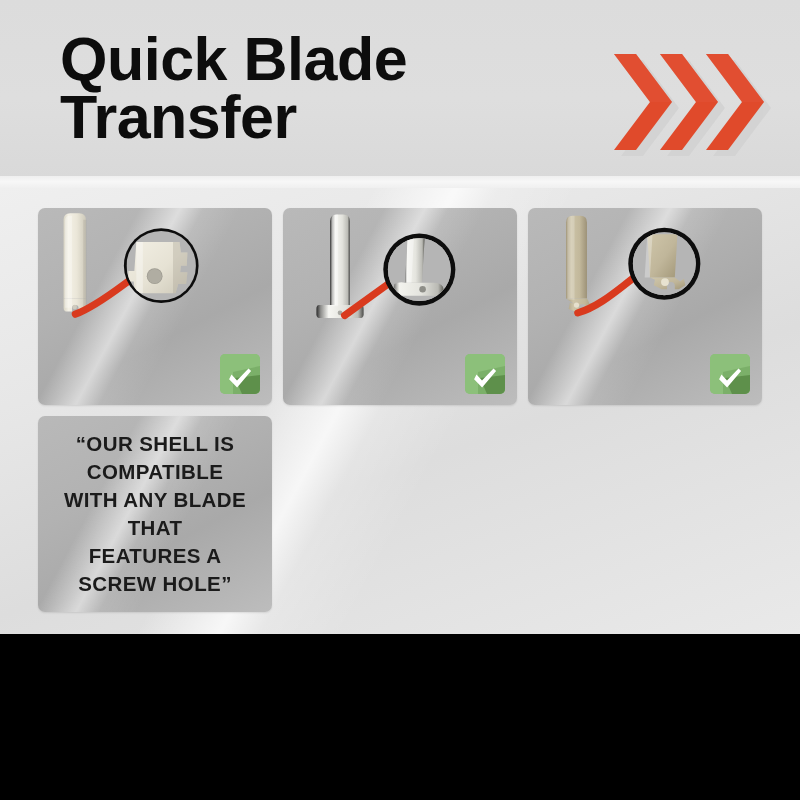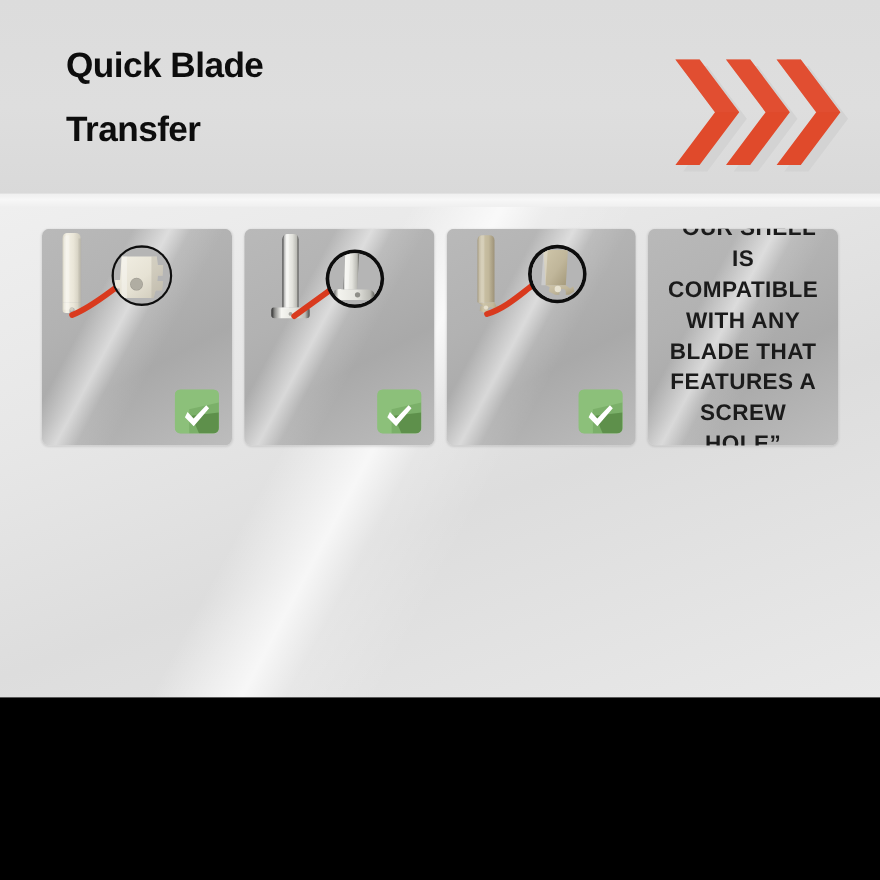--- a/index.html
+++ b/index.html
@@ -14,21 +14,21 @@
   
   .header{
     position:absolute;left:0;top:0;width:800px;height:178px;
     background:linear-gradient(180deg,#dcdcdc 0%,#dedede 55%,#d9d9d9 100%);
   }
   .header-title{
     position:absolute;left:60px;top:30px;
     width:520px;
     font-family:"Liberation Sans Narrow","Liberation Sans",sans-serif;
     font-weight:bold;
-    font-size:32px;
+    font-size:61px;
     line-height:58px;
     letter-spacing:-0.5px;
     color:#0d0d0d;
     white-space:pre-line;
   }
   .chev-wrap{position:absolute;left:612px;top:40px;width:170px;height:128px;}
   .chev-wrap svg{display:block;}
 
   
   .seam{
@@ -41,21 +41,21 @@
     position:absolute;left:0;top:188px;width:800px;height:446px;
     background:
       linear-gradient(118deg,rgba(255,255,255,0) 36%,rgba(255,255,255,.75) 44%,rgba(255,255,255,.2) 48%,rgba(255,255,255,0) 56%),
       linear-gradient(160deg,#efefef 0%,#e7e7e7 30%,#dddddd 58%,#e9e9e9 100%);
   }
 
   .grid{
     position:absolute;left:38px;top:20px;
     width:724px;height:404px;
     display:grid;
-    grid-template-columns:1fr 1fr 1fr 1fr;
+    grid-template-columns:1fr 1fr 1fr;
     grid-template-rows:1fr 1fr;
     gap:11px;
   }
   .panel{
     position:relative;
     border-radius:7px;
     overflow:hidden;
     background:
       linear-gradient(118deg,rgba(255,255,255,0) 30%,rgba(255,255,255,.55) 42%,rgba(255,255,255,.12) 49%,rgba(255,255,255,0) 60%),
       linear-gradient(152deg,#b9b9b9 0%,#b2b2b2 35%,#a9a9a9 62%,#bdbdbd 100%);

